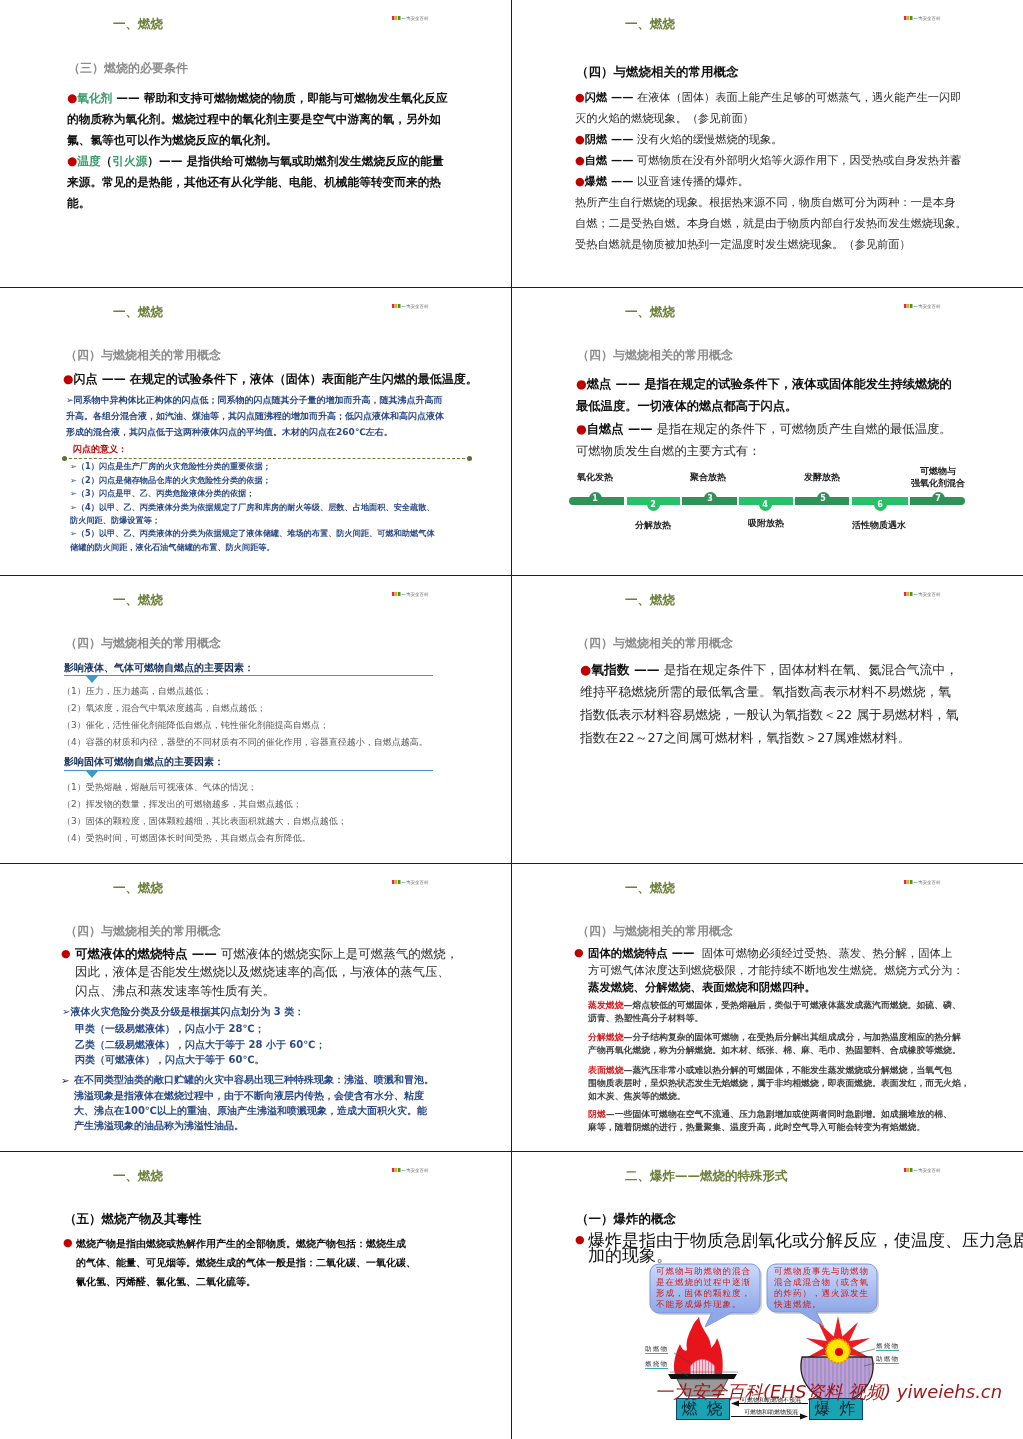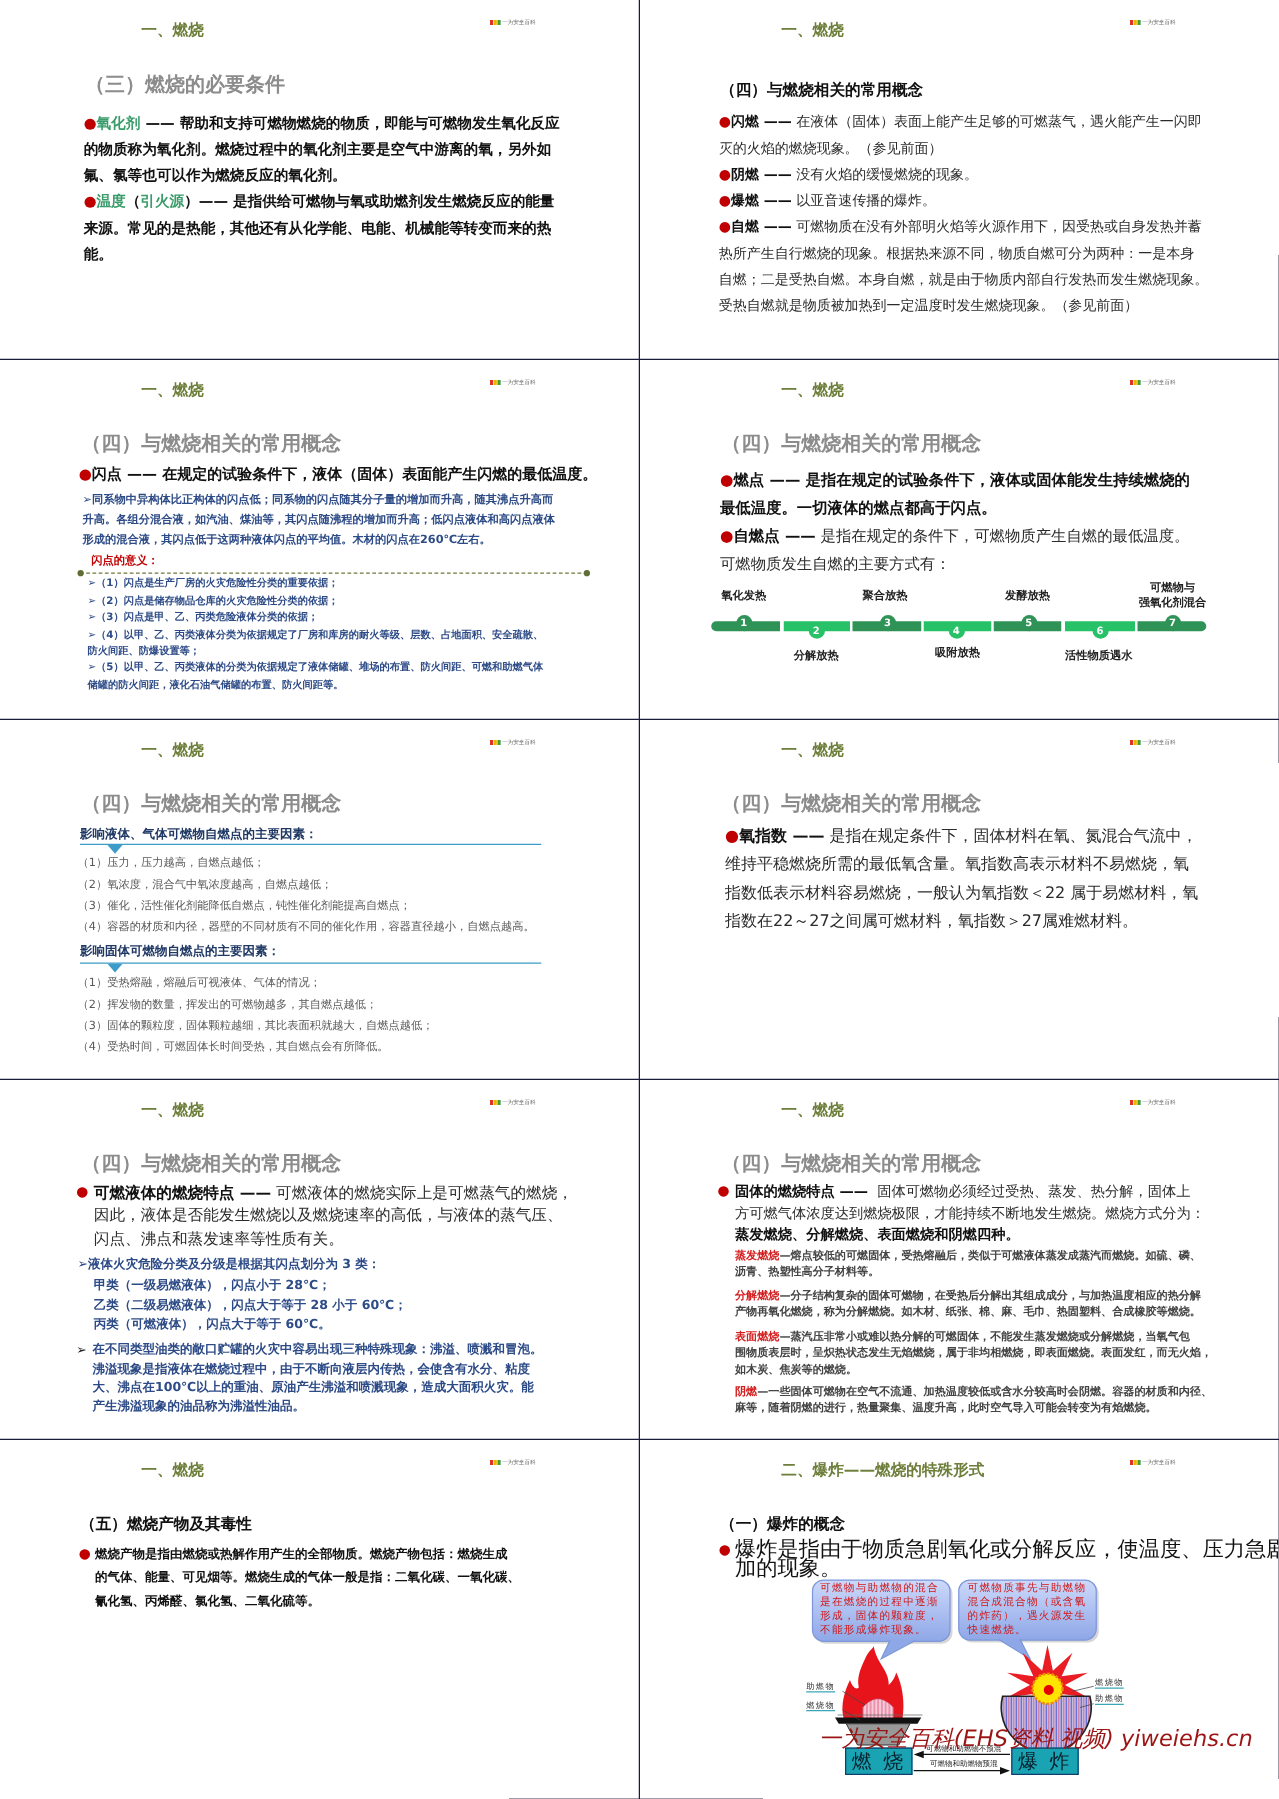--- a/index.html
+++ b/index.html
@@ -12,21 +12,21 @@
 html,body{width:1023px;height:1439px;overflow:hidden;background:var(--divider);}
 body{font-family:"DejaVu Sans",sans-serif;color:#222;}
 .grid{display:grid;grid-template-columns:511px 511px;grid-template-rows:repeat(5,287px);gap:1px;width:1023px;height:1439px;background:var(--divider);}
 .slide{position:relative;background:#fff;overflow:hidden;}
 .abs{position:absolute;}
 .title{position:absolute;left:113px;top:16px;font-size:12.5px;line-height:16px;font-weight:bold;color:var(--title);white-space:pre;}
 .logo{position:absolute;left:392px;top:15px;display:flex;align-items:center;gap:2px;font-size:9px;line-height:12px;color:#666;white-space:nowrap;transform:scale(0.5);transform-origin:0 0;}
 .logo .mark{display:flex;gap:1px;}
 .logo .mark i{display:block;width:5px;height:8px;}
 .m1{background:#d8342c;}.m2{background:#f0b400;}.m3{background:#3f9a3a;}
-.heading{position:absolute;font-size:16px;line-height:16px;font-weight:bold;white-space:pre;}
+.heading{position:absolute;font-size:12px;line-height:16px;font-weight:bold;white-space:pre;}
 .heading.gray{color:var(--heading_gray);}
 .heading.dark{color:#111;font-size:12.5px;}
 .grp{position:absolute;}
 .ln{white-space:pre;}
 .run.bul{color:var(--bullet_red);font-weight:normal;}
 .run.b{font-weight:bold;color:#111;}
 .run.grn{color:var(--term_green);}
 .run.red{color:var(--term_red);font-weight:bold;}
 .bullet{position:absolute;color:var(--bullet_red);font-size:11px;line-height:14px;}
 .dot{width:5px;height:5px;border-radius:50%;background:#5f6e35;}
@@ -81,22 +81,22 @@
           <i class="m2"></i>
           <i class="m3"></i>
         </span>
         <span>一为安全百科</span>
       </div>
   <div class="heading dark" style="left:64px;top:64px">（四）与燃烧相关的常用概念</div>
   <div class="grp" style="left:63px;top:87px;font-size:11.2px;line-height:21px;color:#2b2b2b">
     <div class="ln"><span class="run bul">●</span><span class="run b">闪燃 ——</span><span class="run "> 在液体（固体）表面上能产生足够的可燃蒸气，遇火能产生一闪即</span></div>
     <div class="ln">灭的火焰的燃烧现象。（参见前面）</div>
     <div class="ln"><span class="run bul">●</span><span class="run b">阴燃 ——</span><span class="run "> 没有火焰的缓慢燃烧的现象。</span></div>
+    <div class="ln"><span class="run bul">●</span><span class="run b">自燃 ——</span><span class="run "> 可燃物质在没有外部明火焰等火源作用下，因受热或自身发热并蓄</span></div>
     <div class="ln"><span class="run bul">●</span><span class="run b">爆燃 ——</span><span class="run "> 以亚音速传播的爆炸。</span></div>
-    <div class="ln"><span class="run bul">●</span><span class="run b">自燃 ——</span><span class="run "> 可燃物质在没有外部明火焰等火源作用下，因受热或自身发热并蓄</span></div>
     <div class="ln">热所产生自行燃烧的现象。根据热来源不同，物质自燃可分为两种：一是本身</div>
     <div class="ln">自燃；二是受热自燃。本身自燃，就是由于物质内部自行发热而发生燃烧现象。</div>
     <div class="ln">受热自燃就是物质被加热到一定温度时发生燃烧现象。（参见前面）</div>
   </div>
 </section>
 
 <section class="slide">
   <div class="title">一、燃烧</div>
   <div class="logo">
         <span class="mark">
@@ -295,21 +295,21 @@
   <div class="grp" style="left:76px;top:166.5px;font-size:8.9px;line-height:13px;font-weight:bold;color:#444">
     <div class="ln"><span class="run red">分解燃烧</span><span class="run ">—分子结构复杂的固体可燃物，在受热后分解出其组成成分，与加热温度相应的热分解</span></div>
     <div class="ln">产物再氧化燃烧，称为分解燃烧。如木材、纸张、棉、麻、毛巾、热固塑料、合成橡胶等燃烧。</div>
   </div>
   <div class="grp" style="left:76px;top:199.5px;font-size:8.9px;line-height:13px;font-weight:bold;color:#444">
     <div class="ln"><span class="run red">表面燃烧</span><span class="run ">—蒸汽压非常小或难以热分解的可燃固体，不能发生蒸发燃烧或分解燃烧，当氧气包</span></div>
     <div class="ln">围物质表层时，呈炽热状态发生无焰燃烧，属于非均相燃烧，即表面燃烧。表面发红，而无火焰，</div>
     <div class="ln">如木炭、焦炭等的燃烧。</div>
   </div>
   <div class="grp" style="left:76px;top:243.5px;font-size:8.9px;line-height:13px;font-weight:bold;color:#444">
-    <div class="ln"><span class="run red">阴燃</span><span class="run ">—一些固体可燃物在空气不流通、加热温度较低或含水分较高时会阴燃。容器的材质和内径、</span></div>
+    <div class="ln"><span class="run red">阴燃</span><span class="run ">—一些固体可燃物在空气不流通、压力急剧增加或使两者同时急剧增。如成捆堆放的棉、</span></div>
     <div class="ln">麻等，随着阴燃的进行，热量聚集、温度升高，此时空气导入可能会转变为有焰燃烧。</div>
   </div>
 </section>
 
 <section class="slide">
   <div class="title">一、燃烧</div>
   <div class="logo">
         <span class="mark">
           <i class="m1"></i>
           <i class="m2"></i>

